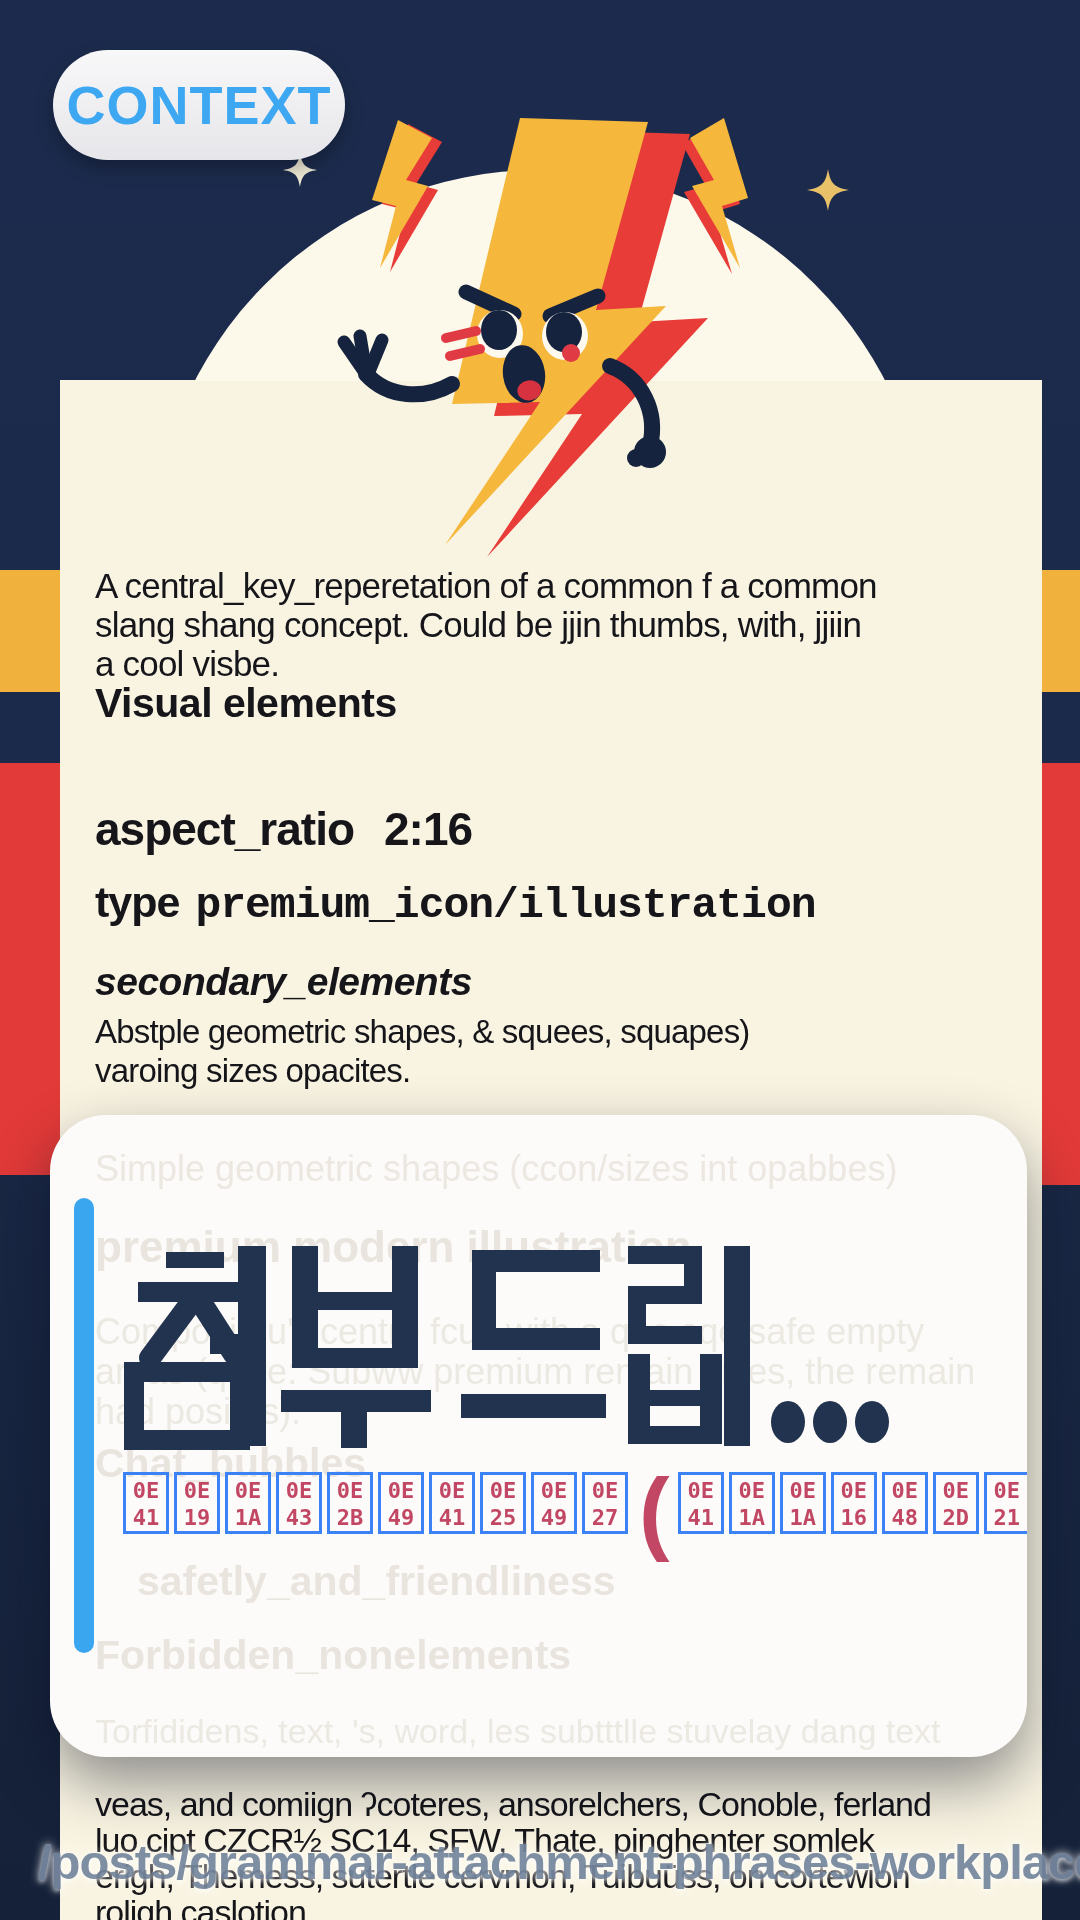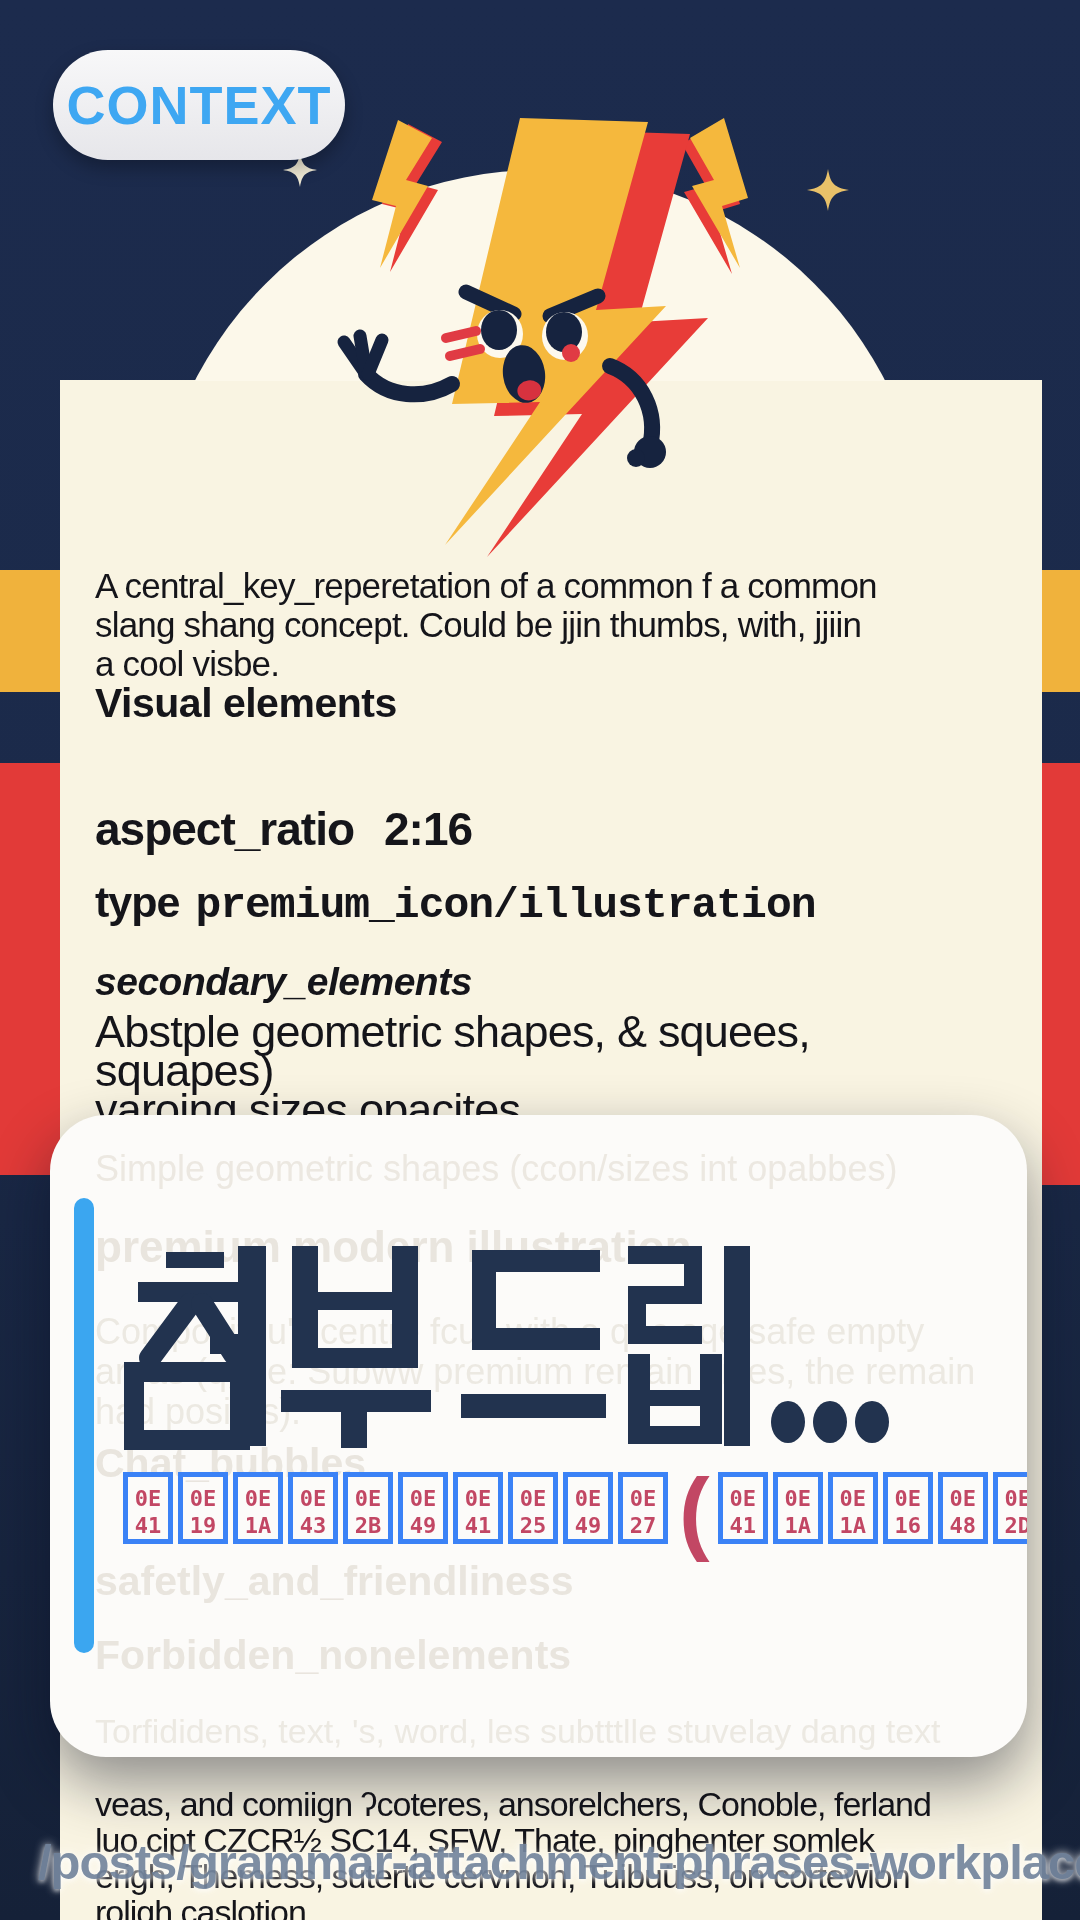--- a/index.html
+++ b/index.html
@@ -28,55 +28,55 @@
   .pill span{font-weight:bold;font-size:54px;letter-spacing:1px;color:#3EA7F2;}
   
   .cardtext{position:absolute;z-index:5;color:#15151A;white-space:pre-line;}
   .intro{left:95px;top:566px;font-size:35px;line-height:39px;letter-spacing:-0.8px;width:880px;}
   .h-visual{left:95px;top:680px;font-size:41px;font-weight:bold;letter-spacing:-0.5px;}
   .row-aspect{left:95px;top:802px;font-size:46px;font-weight:bold;letter-spacing:-1px;}
   .row-aspect .val{margin-left:30px;}
   .row-type{left:95px;top:878px;font-size:43px;font-weight:bold;letter-spacing:-1px;}
   .row-type .val{margin-left:16px;font-family:Liberation Mono, monospace;}
   .h-secondary{left:95px;top:960px;font-size:39px;font-weight:bold;letter-spacing:-0.5px;font-style:italic;}
-  .p-secondary{left:95px;top:1012px;font-size:45px;line-height:39px;letter-spacing:-0.8px;width:900px;}
+  .p-secondary{left:95px;top:1012px;font-size:33px;line-height:39px;letter-spacing:-0.8px;width:900px;}
   
   .bottom-block{
     position:absolute;left:95px;top:1742px;z-index:10;color:#15151A;
     font-size:34px;line-height:36px;letter-spacing:-1px;white-space:pre-line;width:900px;margin-top:44px;
   }
   
   .overlay{
     position:absolute;left:50px;top:1115px;width:977px;height:642px;border-radius:56px;
     background:#FCFBF9;box-shadow:0 26px 60px rgba(8,14,30,.45);
     z-index:30;overflow:hidden;
   }
   .ghost{position:absolute;left:45px;color:#ECE8E1;white-space:pre-line;z-index:1;}
   .ghost.bold{font-weight:bold;color:#E9E5DE;}
   .g1{top:33px;font-size:36px;}
   .g2{top:107px;font-size:44px;}
   .gpara{top:197px;font-size:36px;line-height:40px;color:#ECE9E2;}
   .gchat{top:325px;font-size:41px;}
   .gtofu{top:377px;font-size:34px;color:#E7E4DE;}
-  .gsafety{top:443px;font-size:41px;}
+  .gsafety{top:443px;font-size:41px;padding-left:42px;}
   .gforbidden{top:517px;font-size:41px;}
   .glast{top:597px;font-size:34px;color:#ECE9E2;}
   .accent-bar{position:absolute;left:24px;top:83px;width:20px;height:455px;border-radius:10px;background:#3BA6F0;z-index:4;}
   .korean-svg{position:absolute;left:45px;top:131px;z-index:3;}
   .visually-hidden{position:absolute;width:1px;height:1px;overflow:hidden;opacity:0;}
   .romanized{position:absolute;left:75px;top:471px;font-size:46px;color:#5F7189;z-index:3;letter-spacing:-0.5px;}
   
   .tofu-row{
     position:absolute;left:73px;top:357px;z-index:3;display:flex;align-items:flex-start;
     white-space:nowrap;
   }
   .tofu{
-    display:inline-block;width:40px;height:54px;border:5px solid #3b82f6;color:#C24764;
+    display:inline-block;width:40px;height:54px;border:3px solid #3b82f6;color:#C24764;
     font-family:"DejaVu Sans Mono",monospace;font-weight:bold;font-size:22px;line-height:27px;
-    text-align:center;white-space:pre-line;margin-right:5px;padding-top:8px;flex:0 0 auto;
+    text-align:center;white-space:pre-line;margin-right:5px;padding-top:2px;flex:0 0 auto;
   }
   .tofu-sep{
     display:inline-block;color:#C24764;font-size:92px;font-weight:bold;line-height:70px;
     margin:0 8px 0 6px;flex:0 0 auto;transform:translateY(4px);
   }
   
   .watermark{
     position:absolute;left:38px;top:1834px;z-index:50;font-size:49px;font-weight:bold;
     color:#75879F;opacity:.93;white-space:nowrap;letter-spacing:-1px;
     text-shadow:0 0 10px rgba(255,255,255,.95),0 2px 4px rgba(255,255,255,.6);

